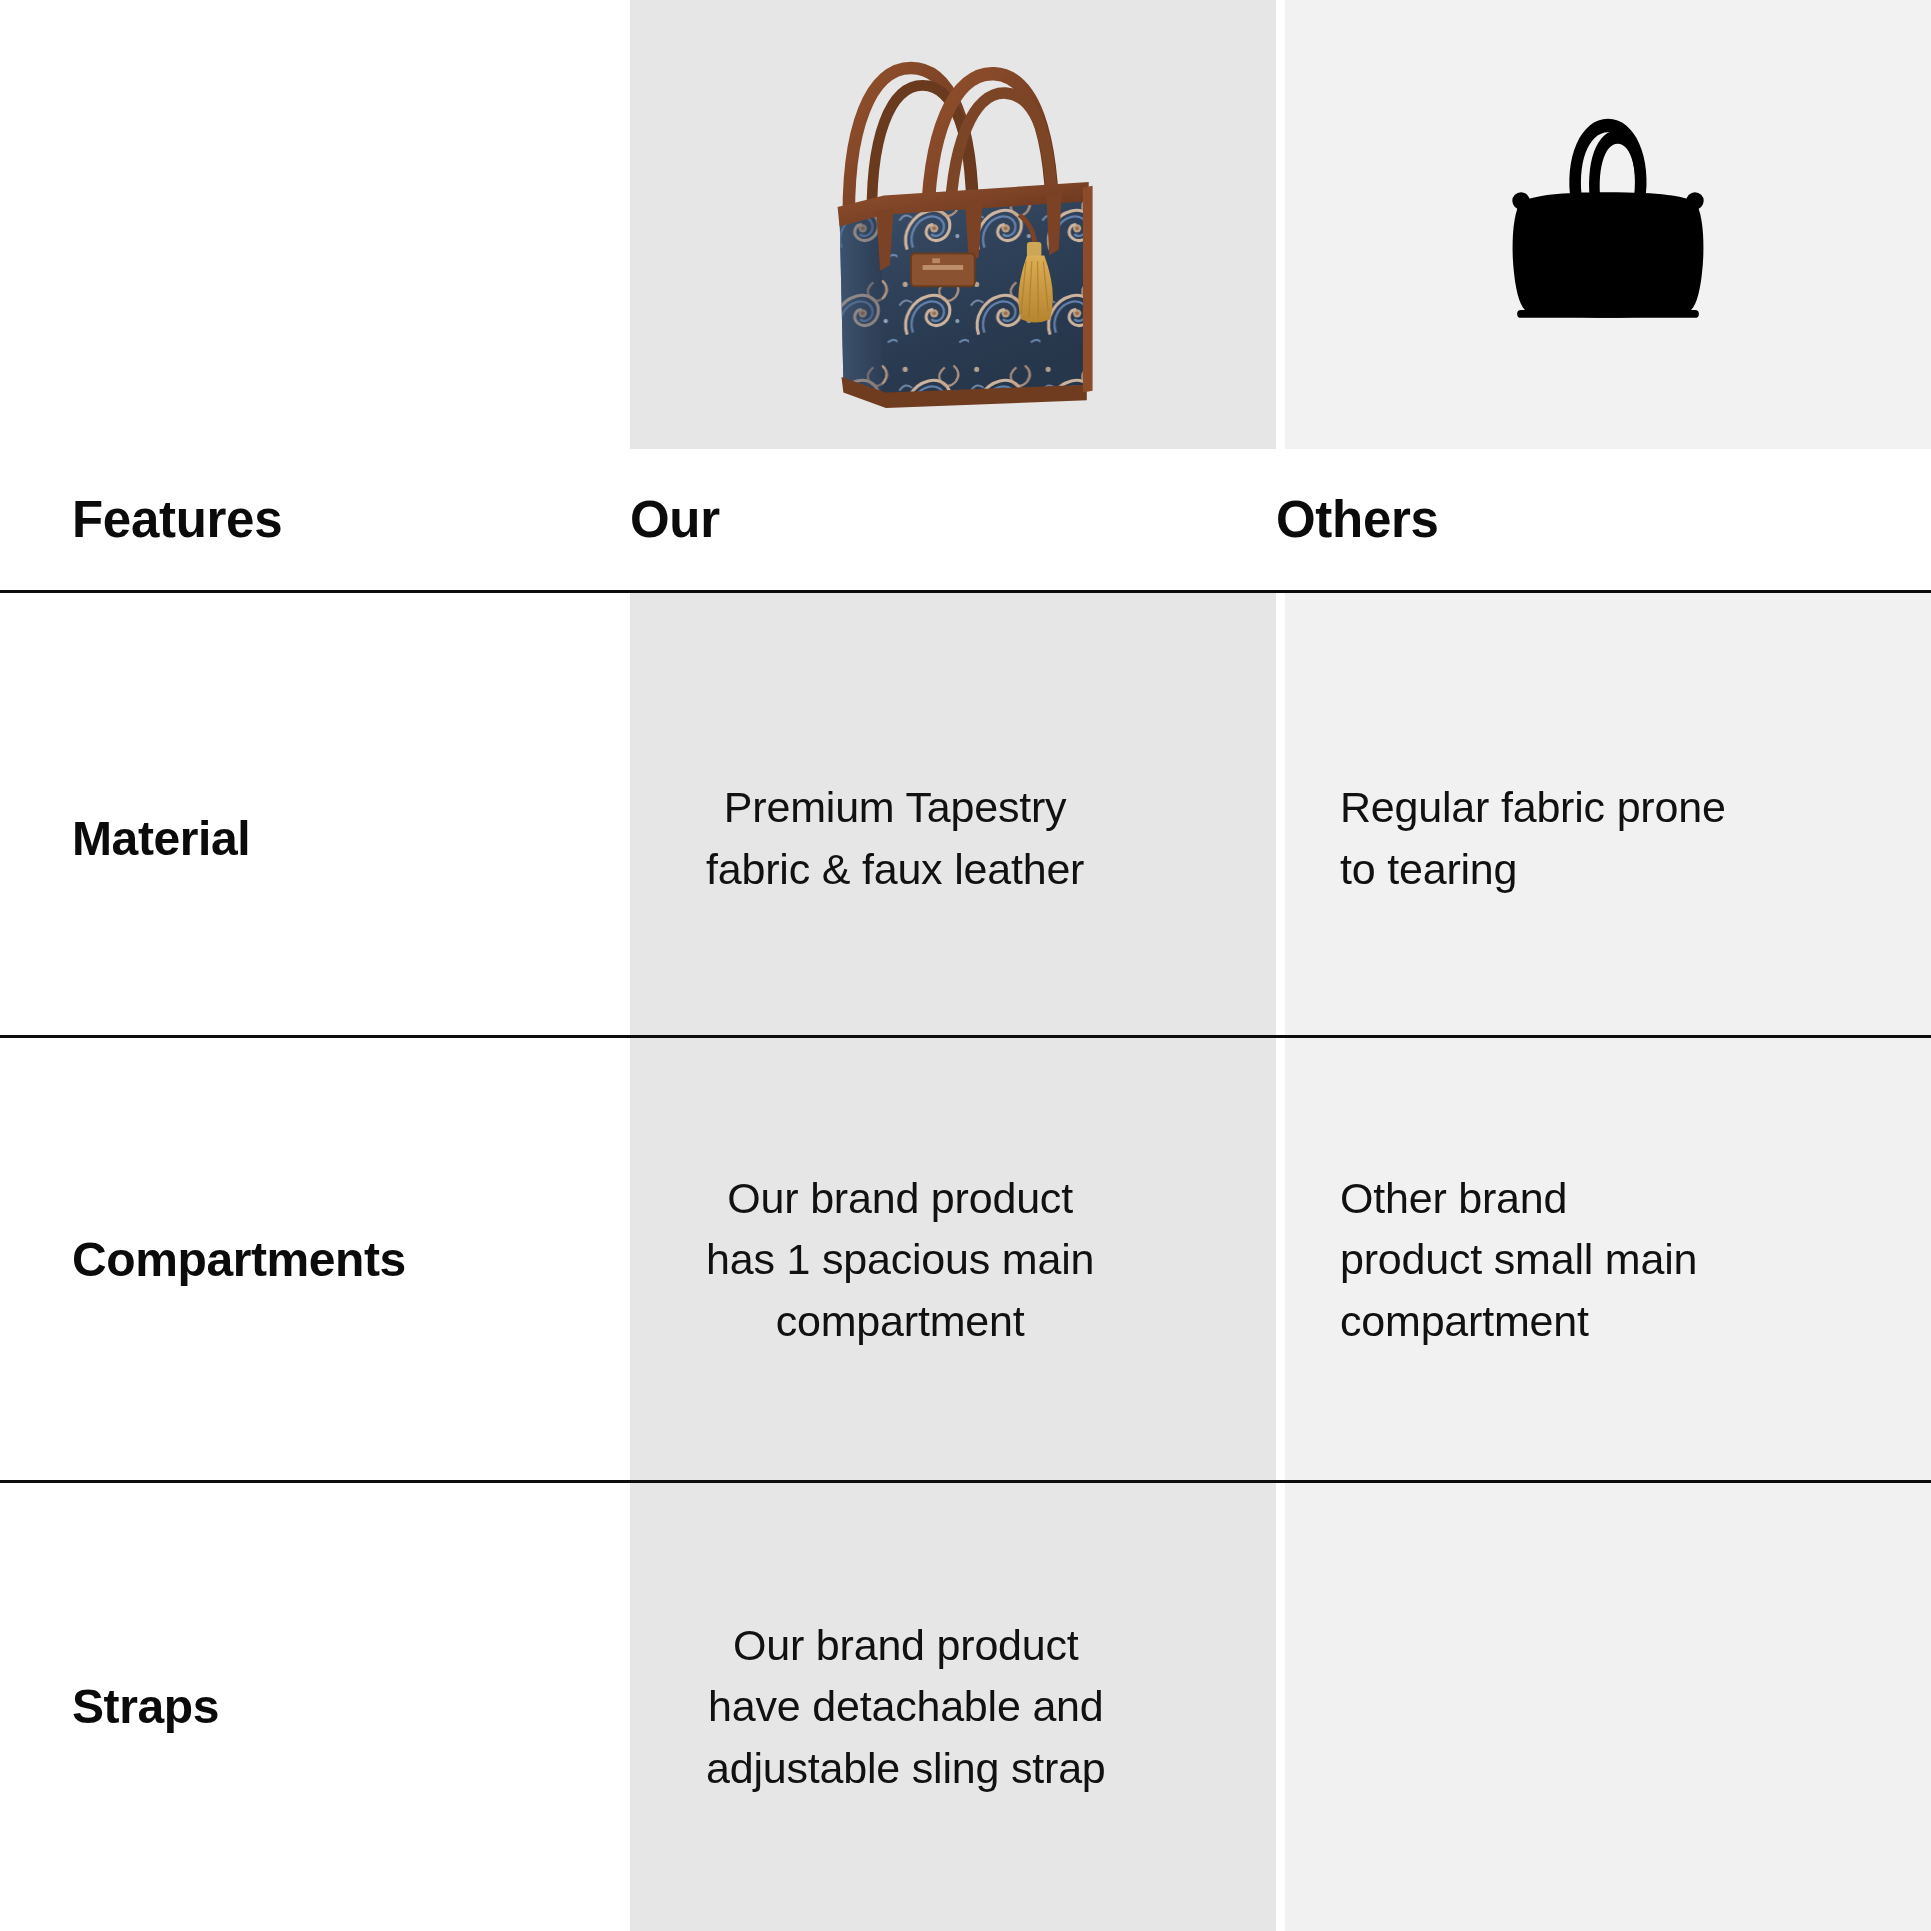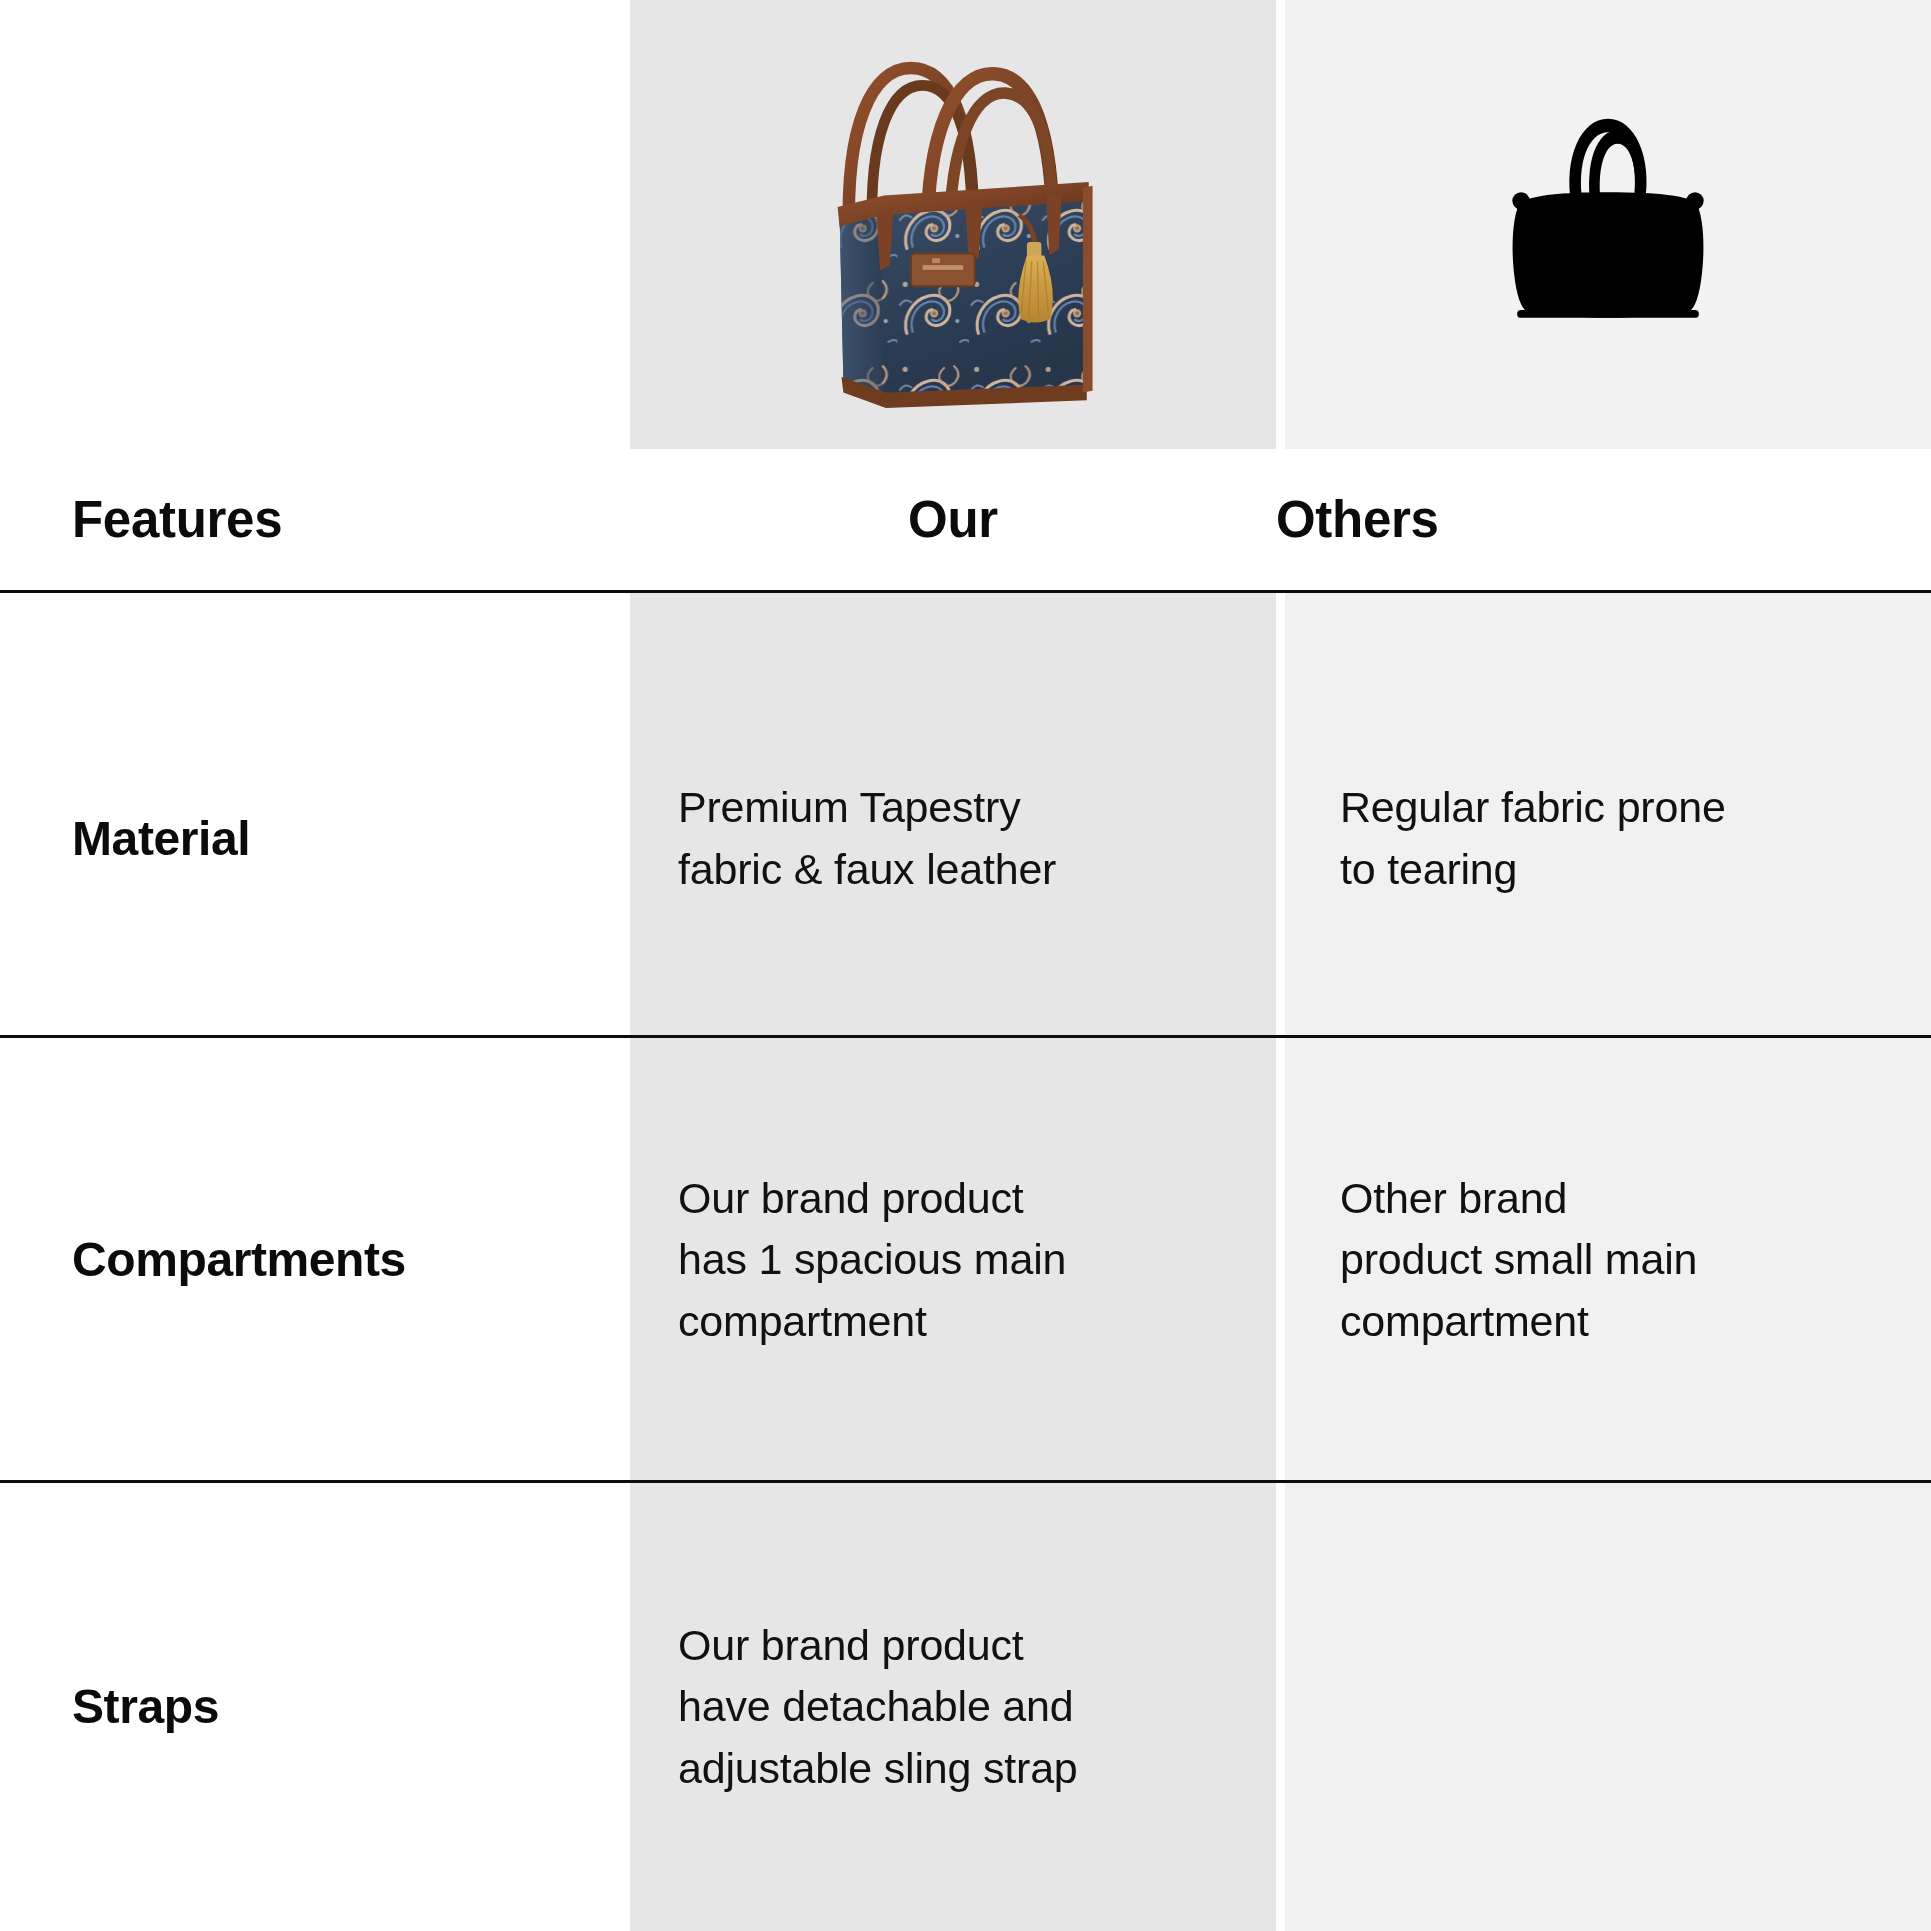--- a/index.html
+++ b/index.html
@@ -26,24 +26,24 @@
   .grid { position:absolute; inset:0; }
 
   .row { position:absolute; left:0; width:1931px; display:flex; }
   .row-header  { top:449px;  height:142px; }
   .row-r0      { top:616px;  height:445px; }
   .row-r1      { top:1038px; height:444px; }
   .row-r2      { top:1483px; height:448px; }
 
   .cell { position:relative; height:100%; display:flex; align-items:center; }
   .cell-feature { width:630px;  padding-left:72px; }
-  .cell-our     { width:646px;  padding-left:0; justify-content:center; }
+  .cell-our     { width:646px;  padding-left:0; }
   .cell-others  { width:655px;  padding-left:0; }
 
-  .row-r0 .cell-our, .row-r1 .cell-our, .row-r2 .cell-our { justify-content:flex-start; padding-left:48px; }
+  .row-r0 .cell-our, .row-r1 .cell-our, .row-r2 .cell-our { justify-content:flex-start; padding-left:76px;text-align:center; }
   .row-r0 .cell-others, .row-r1 .cell-others, .row-r2 .cell-others { justify-content:flex-start; padding-left:64px; }
 
   
   .divider {
     position:absolute; left:0; width:1931px; height:2.9px;
     background:#0d0d0d;
   }
   .div-0 { top:590px; }
   .div-1 { top:1035px; }
   .div-2 { top:1480px; }

